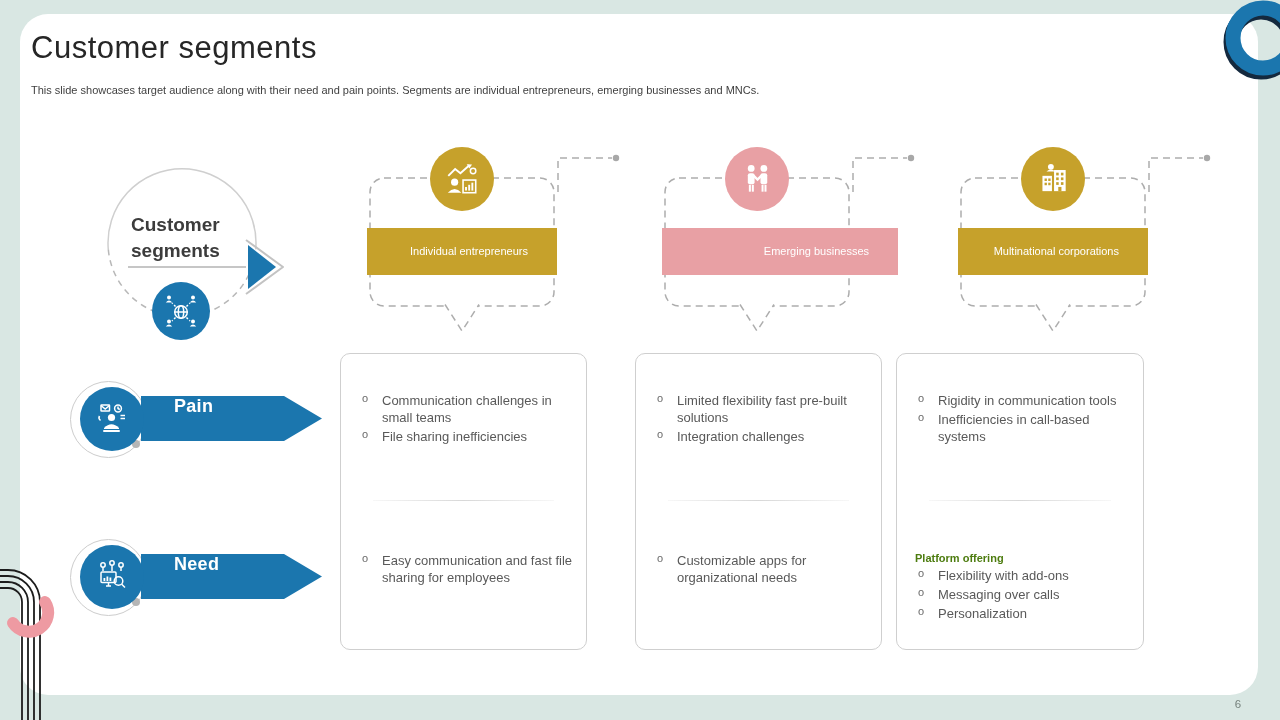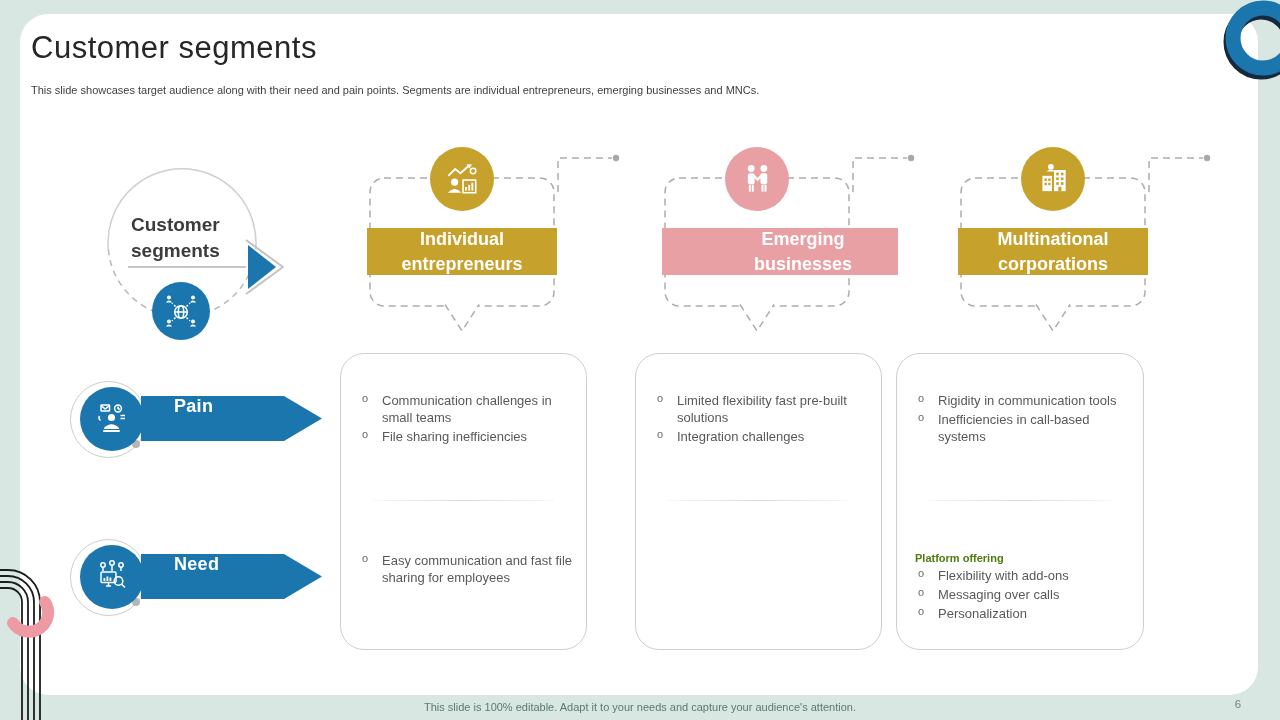--- a/index.html
+++ b/index.html
@@ -8,22 +8,22 @@
   .slide-card{position:absolute;left:20px;top:14px;width:1238px;height:681px;background:#ffffff;border-radius:28px;z-index:1;}
   .svg-layer{position:absolute;left:0;top:0;width:1280px;height:720px;pointer-events:none;}
   .under{z-index:2;}
   .over{z-index:6;}
   .page-title{position:absolute;left:31px;top:30px;font-size:31px;color:#262626;letter-spacing:.5px;z-index:3;}
   .page-subtitle{position:absolute;left:31px;top:84px;font-size:11px;color:#3f3f3f;z-index:3;}
   .hub-label{position:absolute;left:131px;top:212px;width:120px;font-size:19px;font-weight:bold;color:#3c3c3c;line-height:1.35;z-index:3;}
   .hub-badge{position:absolute;left:152px;top:282px;width:58px;height:58px;border-radius:50%;background:#1b76ae;display:flex;align-items:center;justify-content:center;z-index:3;}
   .seg-circle{position:absolute;top:147px;width:64px;height:64px;border-radius:50%;display:flex;align-items:center;justify-content:center;z-index:4;}
   .banner{position:absolute;top:228px;width:190px;height:47px;display:flex;align-items:center;justify-content:center;z-index:3;}
-  .banner span{display:block;width:132px;text-align:center;color:#ffffff;font-weight:bold;font-size:18px;line-height:1.35;}
-  .card{position:absolute;top:353px;width:245px;height:295px;background:#fff;border:1px solid #cfcfcf;border-radius:24px;z-index:3;}
+  .banner span{display:block;width:132px;text-align:right;color:#ffffff;font-weight:normal;font-size:11px;line-height:1.35;}
+  .card{position:absolute;top:353px;width:245px;height:295px;background:#fff;border:1px solid #cfcfcf;border-radius:10px;z-index:3;}
   .pain-block{position:absolute;top:38px;left:16px;right:12px;}
   .need-block{position:absolute;top:198px;left:16px;right:12px;}
   .divider{position:absolute;top:146px;left:32px;right:32px;height:1px;background:linear-gradient(to right,rgba(0,0,0,.03),#d8d8d8,rgba(0,0,0,.03));}
   ul.bullets{list-style:none;margin:0;padding:0;}
   ul.bullets li{position:relative;padding-left:25px;margin:0 0 2px 0;font-size:13px;line-height:1.32;color:#595959;}
   ul.bullets li::before{content:"o";position:absolute;left:5px;top:-1px;font-size:11px;color:#6a6a6a;}
   .need-heading{font-size:11px;font-weight:bold;color:#4d7c0f;margin:0 0 3px 2px;}
   .ring{position:absolute;left:70px;width:75px;height:75px;border:1.5px solid #cdcdcd;border-radius:50%;z-index:3;}
   .ring-dot{position:absolute;left:132px;width:8px;height:8px;border-radius:50%;background:#b5b5b5;z-index:4;}
   .blue-badge{position:absolute;left:80px;width:64px;height:64px;border-radius:50%;background:#1b76ae;display:flex;align-items:center;justify-content:center;z-index:4;}
@@ -199,20 +199,25 @@
     <span>Emerging businesses</span>
   </div>
   <div class="card" style="left:635px">
     <div class="pain-block">
       <ul class="bullets">
           <li>Limited flexibility  fast pre-built solutions</li>
           <li>Integration  challenges</li>
         </ul>
     </div>
     <div class="divider"></div>
+    <div class="need-block">
+      <ul class="bullets">
+          <li>Customizable apps for organizational needs</li>
+        </ul>
+    </div>
   </div>
 
   <div class="seg-circle" style="left: 1021px; background: rgb(198, 161, 43);">
     <svg width="38" height="38" viewBox="0 0 36 36">
       <g fill="#ffffff">
         <circle cx="16" cy="6.5" r="2.8"></circle>
         <path d="M 11.8 11 Q 16 7.2 20.2 11 Z"></path>
         <rect x="19" y="9.5" width="11" height="20"></rect>
         <rect x="8" y="15" width="9" height="14.5"></rect>
       </g>
@@ -257,15 +262,14 @@
     <circle cx="1263" cy="38" r="30" fill="none" stroke="#1b76ae" stroke-width="15"></circle>
     <g fill="none" stroke="#1c1c1c" stroke-width="1.8">
       <path d="M 22 722 L 22 602 A 14 14 0 0 0 8 588 L -4 588"></path>
       <path d="M 28 722 L 28 602 A 20 20 0 0 0 8 582 L -4 582"></path>
       <path d="M 34 722 L 34 602 A 26 26 0 0 0 8 576 L -4 576"></path>
       <path d="M 40 722 L 40 602 A 32 32 0 0 0 8 570 L -4 570"></path>
     </g>
     <path d="M 45 602 A 17.5 17.5 0 1 1 13 623" fill="none" stroke="#ee9aa2" stroke-width="12" stroke-linecap="round"></path>
   </svg>
 
-  <div class="footer-note">This slide is 100% editable. Adapt it to your needs and capture your audience's attention.</div>
   <div class="page-number">6</div>
 </div>
 
 </body></html>

